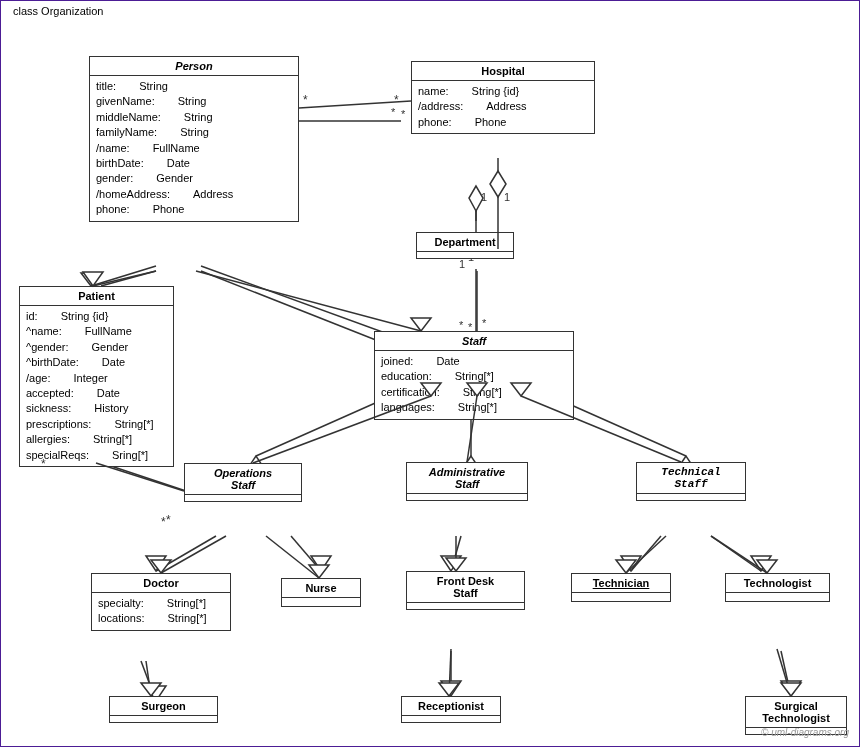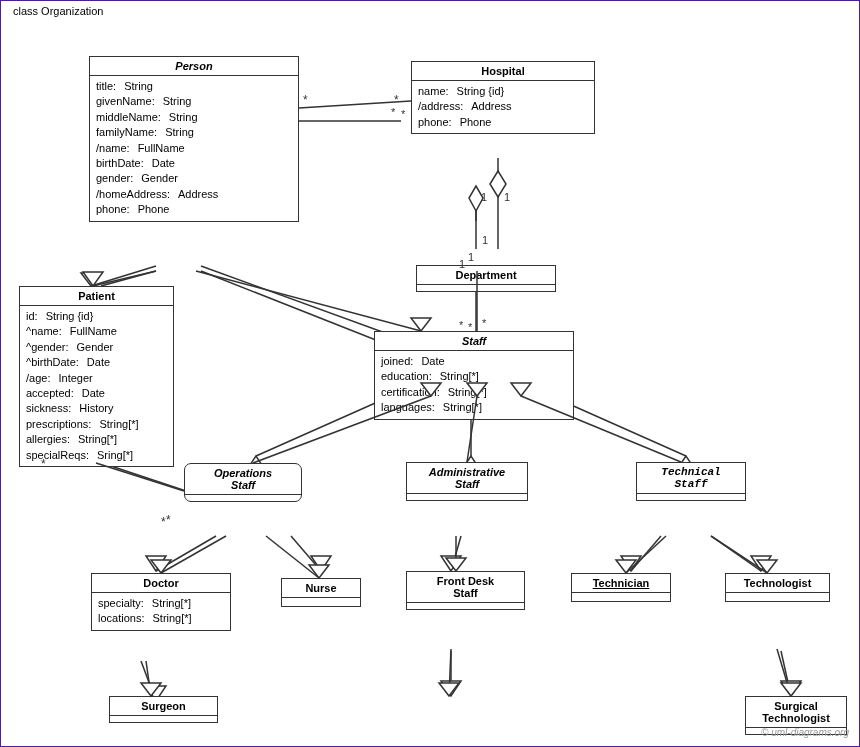--- a/index.html
+++ b/index.html
@@ -41,21 +41,21 @@
       font-weight: bold;
     }
     .uml-class .class-name.italic {
       font-style: italic;
     }
     .uml-class .class-attrs {
       padding: 3px 6px;
     }
     .uml-class .attr-row {
       display: flex;
-      gap: 8px;
+      gap: 23px;
       line-height: 1.4;
     }
     .attr-name { white-space: nowrap; }
     .attr-type { white-space: nowrap; }
 
     
     #arrows-svg {
       position: absolute;
       top: 0; left: 0;
       width: 860px;
@@ -213,21 +213,21 @@
           <span class="attr-name">/address:</span>
           <span class="attr-type">Address</span>
         </div>
       <div class="attr-row">
           <span class="attr-name">phone:</span>
           <span class="attr-type">Phone</span>
         </div>
     </div>
   </div>
 
-  <div class="uml-class" style="left:415px; top:264px; width:140px;">
+  <div class="uml-class" style="left:415px; top:231px; width:98px;">
     <div class="class-name">Department</div>
     <div class="class-attrs" style="min-height:6px;"></div>
   </div>
 
   <div class="uml-class" style="left:373px; top:330px; width:200px;">
     <div class="class-name italic">Staff</div>
     <div class="class-attrs">
       <div class="attr-row">
           <span class="attr-name">joined:</span>
           <span class="attr-type">Date</span>
@@ -286,21 +286,21 @@
           <span class="attr-name">allergies:</span>
           <span class="attr-type">String[*]</span>
         </div>
       <div class="attr-row">
           <span class="attr-name">specialReqs:</span>
           <span class="attr-type">Sring[*]</span>
         </div>
     </div>
   </div>
 
-  <div class="uml-class" style="left:183px; top:462px; width:118px; text-align:center;border-radius:7px;">
+  <div class="uml-class" style="left:183px; top:462px; width:118px; text-align:center;">
     <div class="class-name italic" style="font-style:italic;">Operations<br>Staff</div>
     <div class="class-attrs" style="min-height:4px;"></div>
   </div>
 
   <div class="uml-class" style="left:405px; top:461px; width:122px; text-align:center;">
     <div class="class-name italic" style="font-style:italic;">Administrative<br>Staff</div>
     <div class="class-attrs" style="min-height:4px;"></div>
   </div>
 
   <div class="uml-class" style="left:635px; top:461px; width:110px; text-align:center;font-family:Liberation Mono, monospace;">
@@ -340,20 +340,24 @@
   <div class="uml-class" style="left:724px; top:572px; width:105px;">
     <div class="class-name">Technologist</div>
     <div class="class-attrs" style="min-height:8px;"></div>
   </div>
 
   <div class="uml-class" style="left:108px; top:695px; width:109px;">
     <div class="class-name">Surgeon</div>
     <div class="class-attrs" style="min-height:6px;"></div>
   </div>
 
+  <div class="uml-class" style="left:400px; top:695px; width:100px;">
+    <div class="class-name">Receptionist</div>
+    <div class="class-attrs" style="min-height:6px;"></div>
+  </div>
 
   <div class="uml-class" style="left:744px; top:695px; width:102px;">
     <div class="class-name">Surgical Technologist</div>
     <div class="class-attrs" style="min-height:6px;"></div>
   </div>
 
   <svg style="position:absolute;top:0;left:0;width:860px;height:747px;pointer-events:none;">
 
     <line x1="155" y1="270" x2="92" y2="285" stroke="#333" stroke-width="1.5"></line>
     <polygon points="92,285 82,271 102,271" fill="white" stroke="#333" stroke-width="1.5"></polygon>

